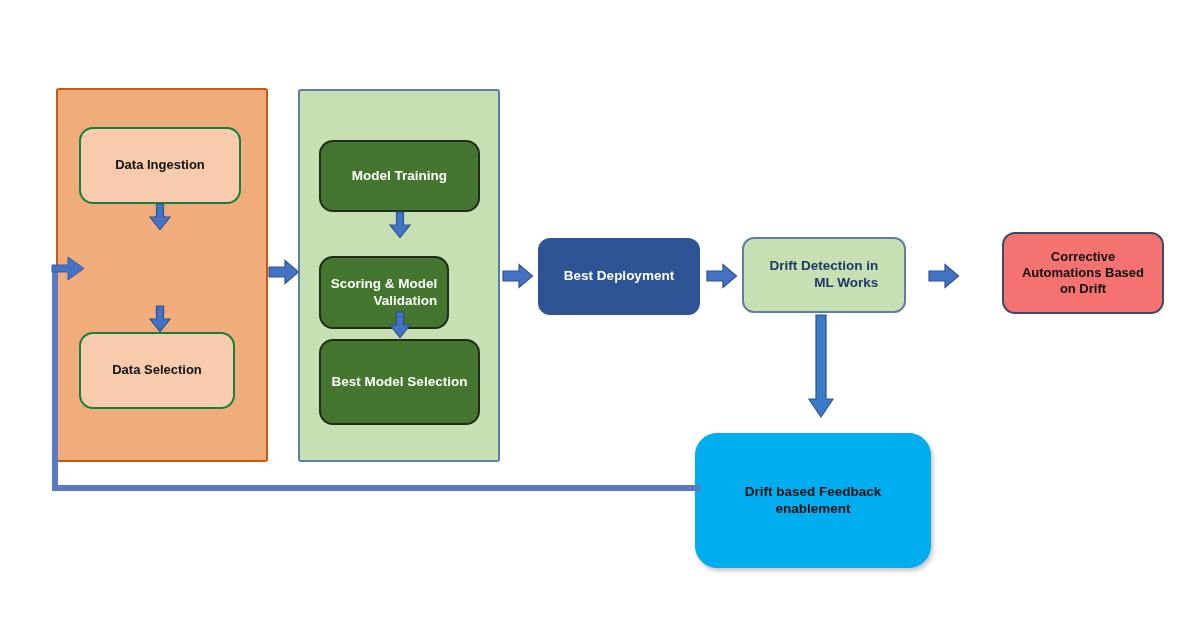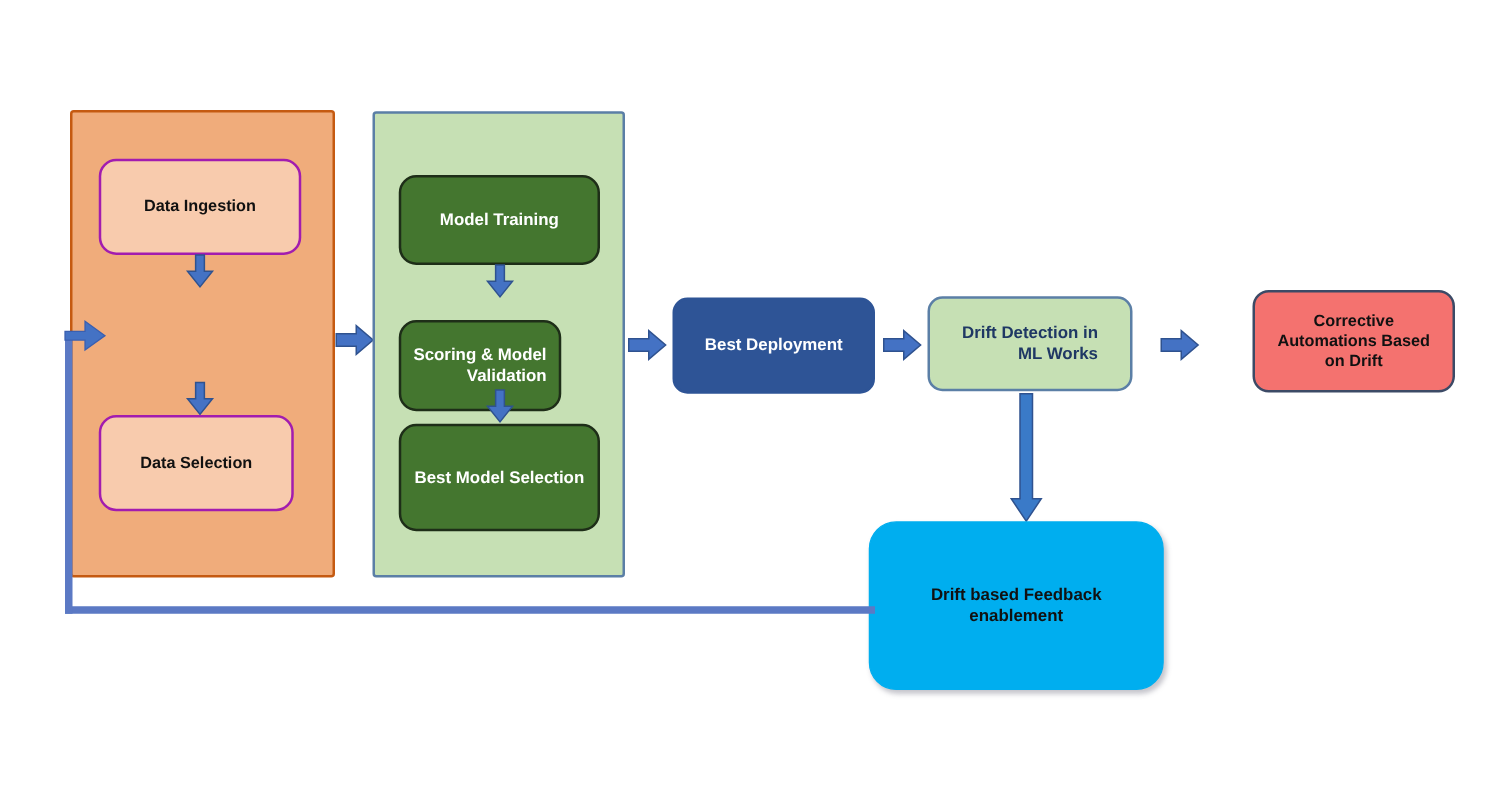--- a/index.html
+++ b/index.html
@@ -33,21 +33,21 @@
     border-radius: 3px;
   }
   .group-green {
     background: #C6E0B4;
     border: 2px solid #5B7FA6;
     border-radius: 3px;
   }
   
   .box-peach {
     background: #F8CBAD;
-    border: 2px solid #a21caf;
+    border: 2px solid #15803d;
     border-radius: 14px;
     color: #111111;
     font-size: 13px;
     text-align: right;
   }
   .box-darkgreen {
     background: #44762F;
     border: 2px solid #1E2E18;
     border-radius: 14px;
     color: #ffffff;
@@ -76,20 +76,21 @@
     color: #111111;
     font-size: 13px;
   }
   .box-cyan {
     background: #00AEEF;
     border: 1px solid #00AEEF;
     border-radius: 22px;
     color: #111111;
     font-size: 13.5px;
     box-shadow: 2px 3px 4px rgba(90,90,110,0.35);
+    margin-top: 16px;
   }
   
   .arrow {
     position: absolute;
   }
   .arrow svg { display: block; overflow: visible; }
   .loop-line {
     position: absolute;
     background: #5B79C4;
   }

